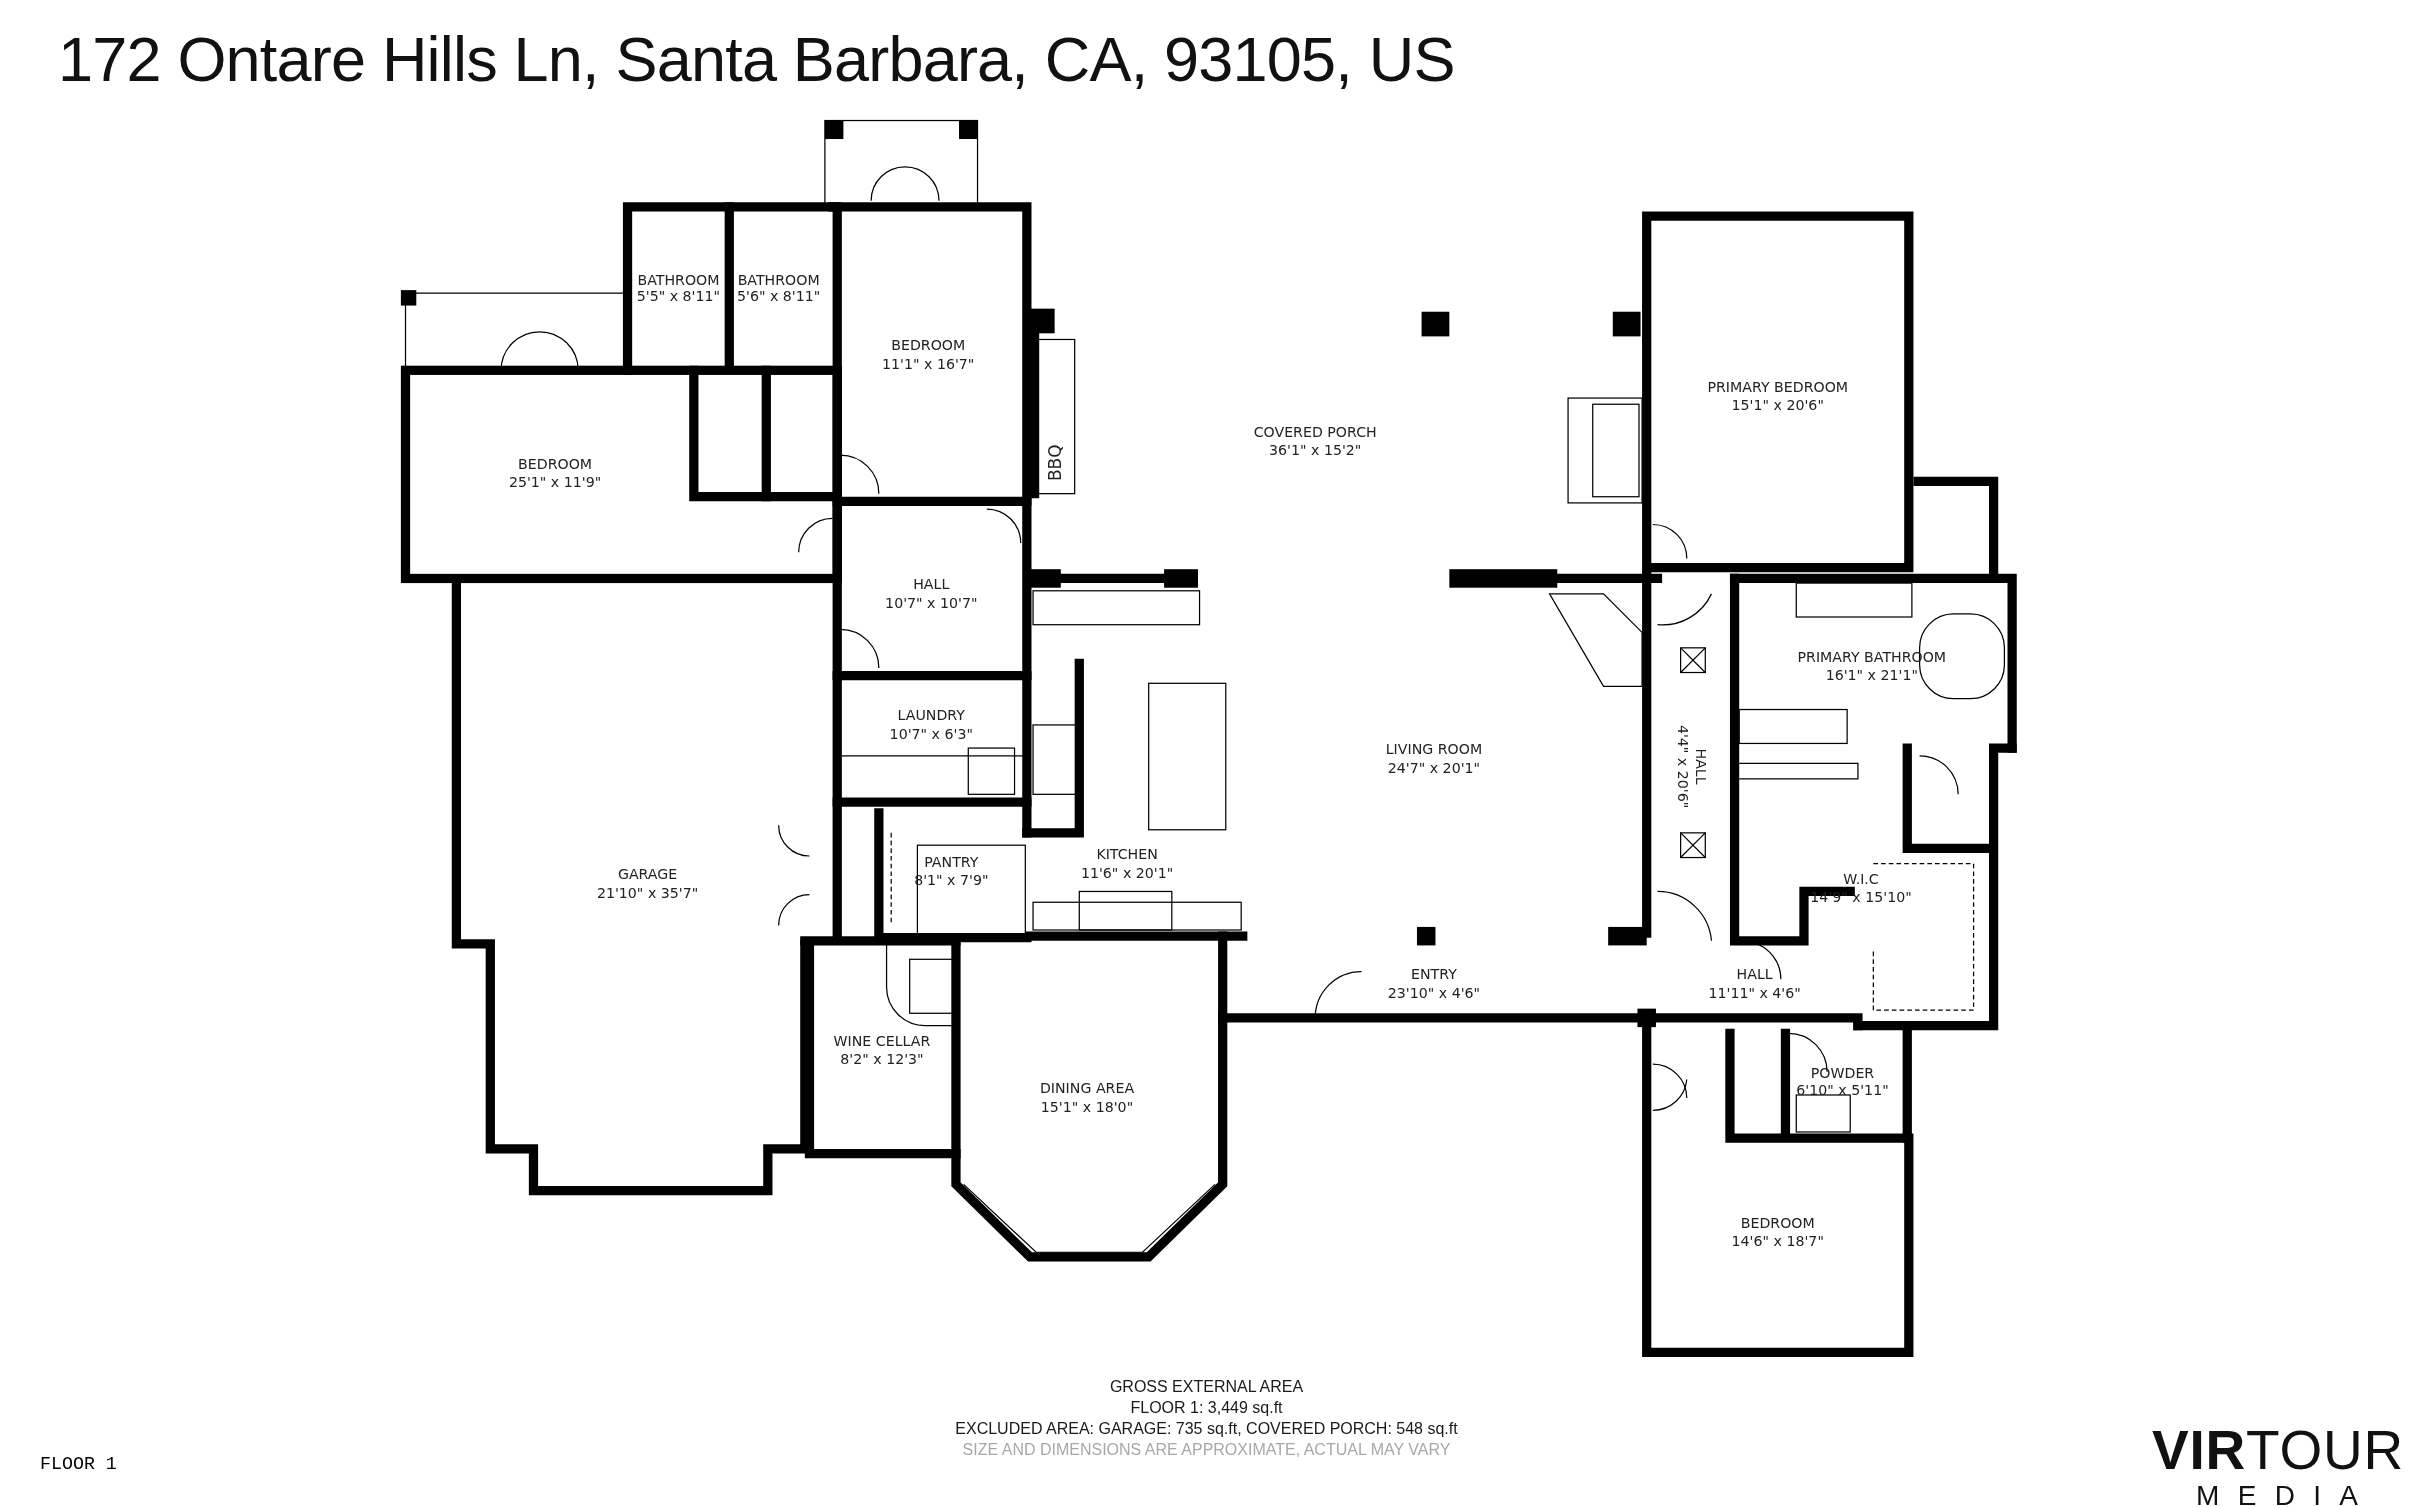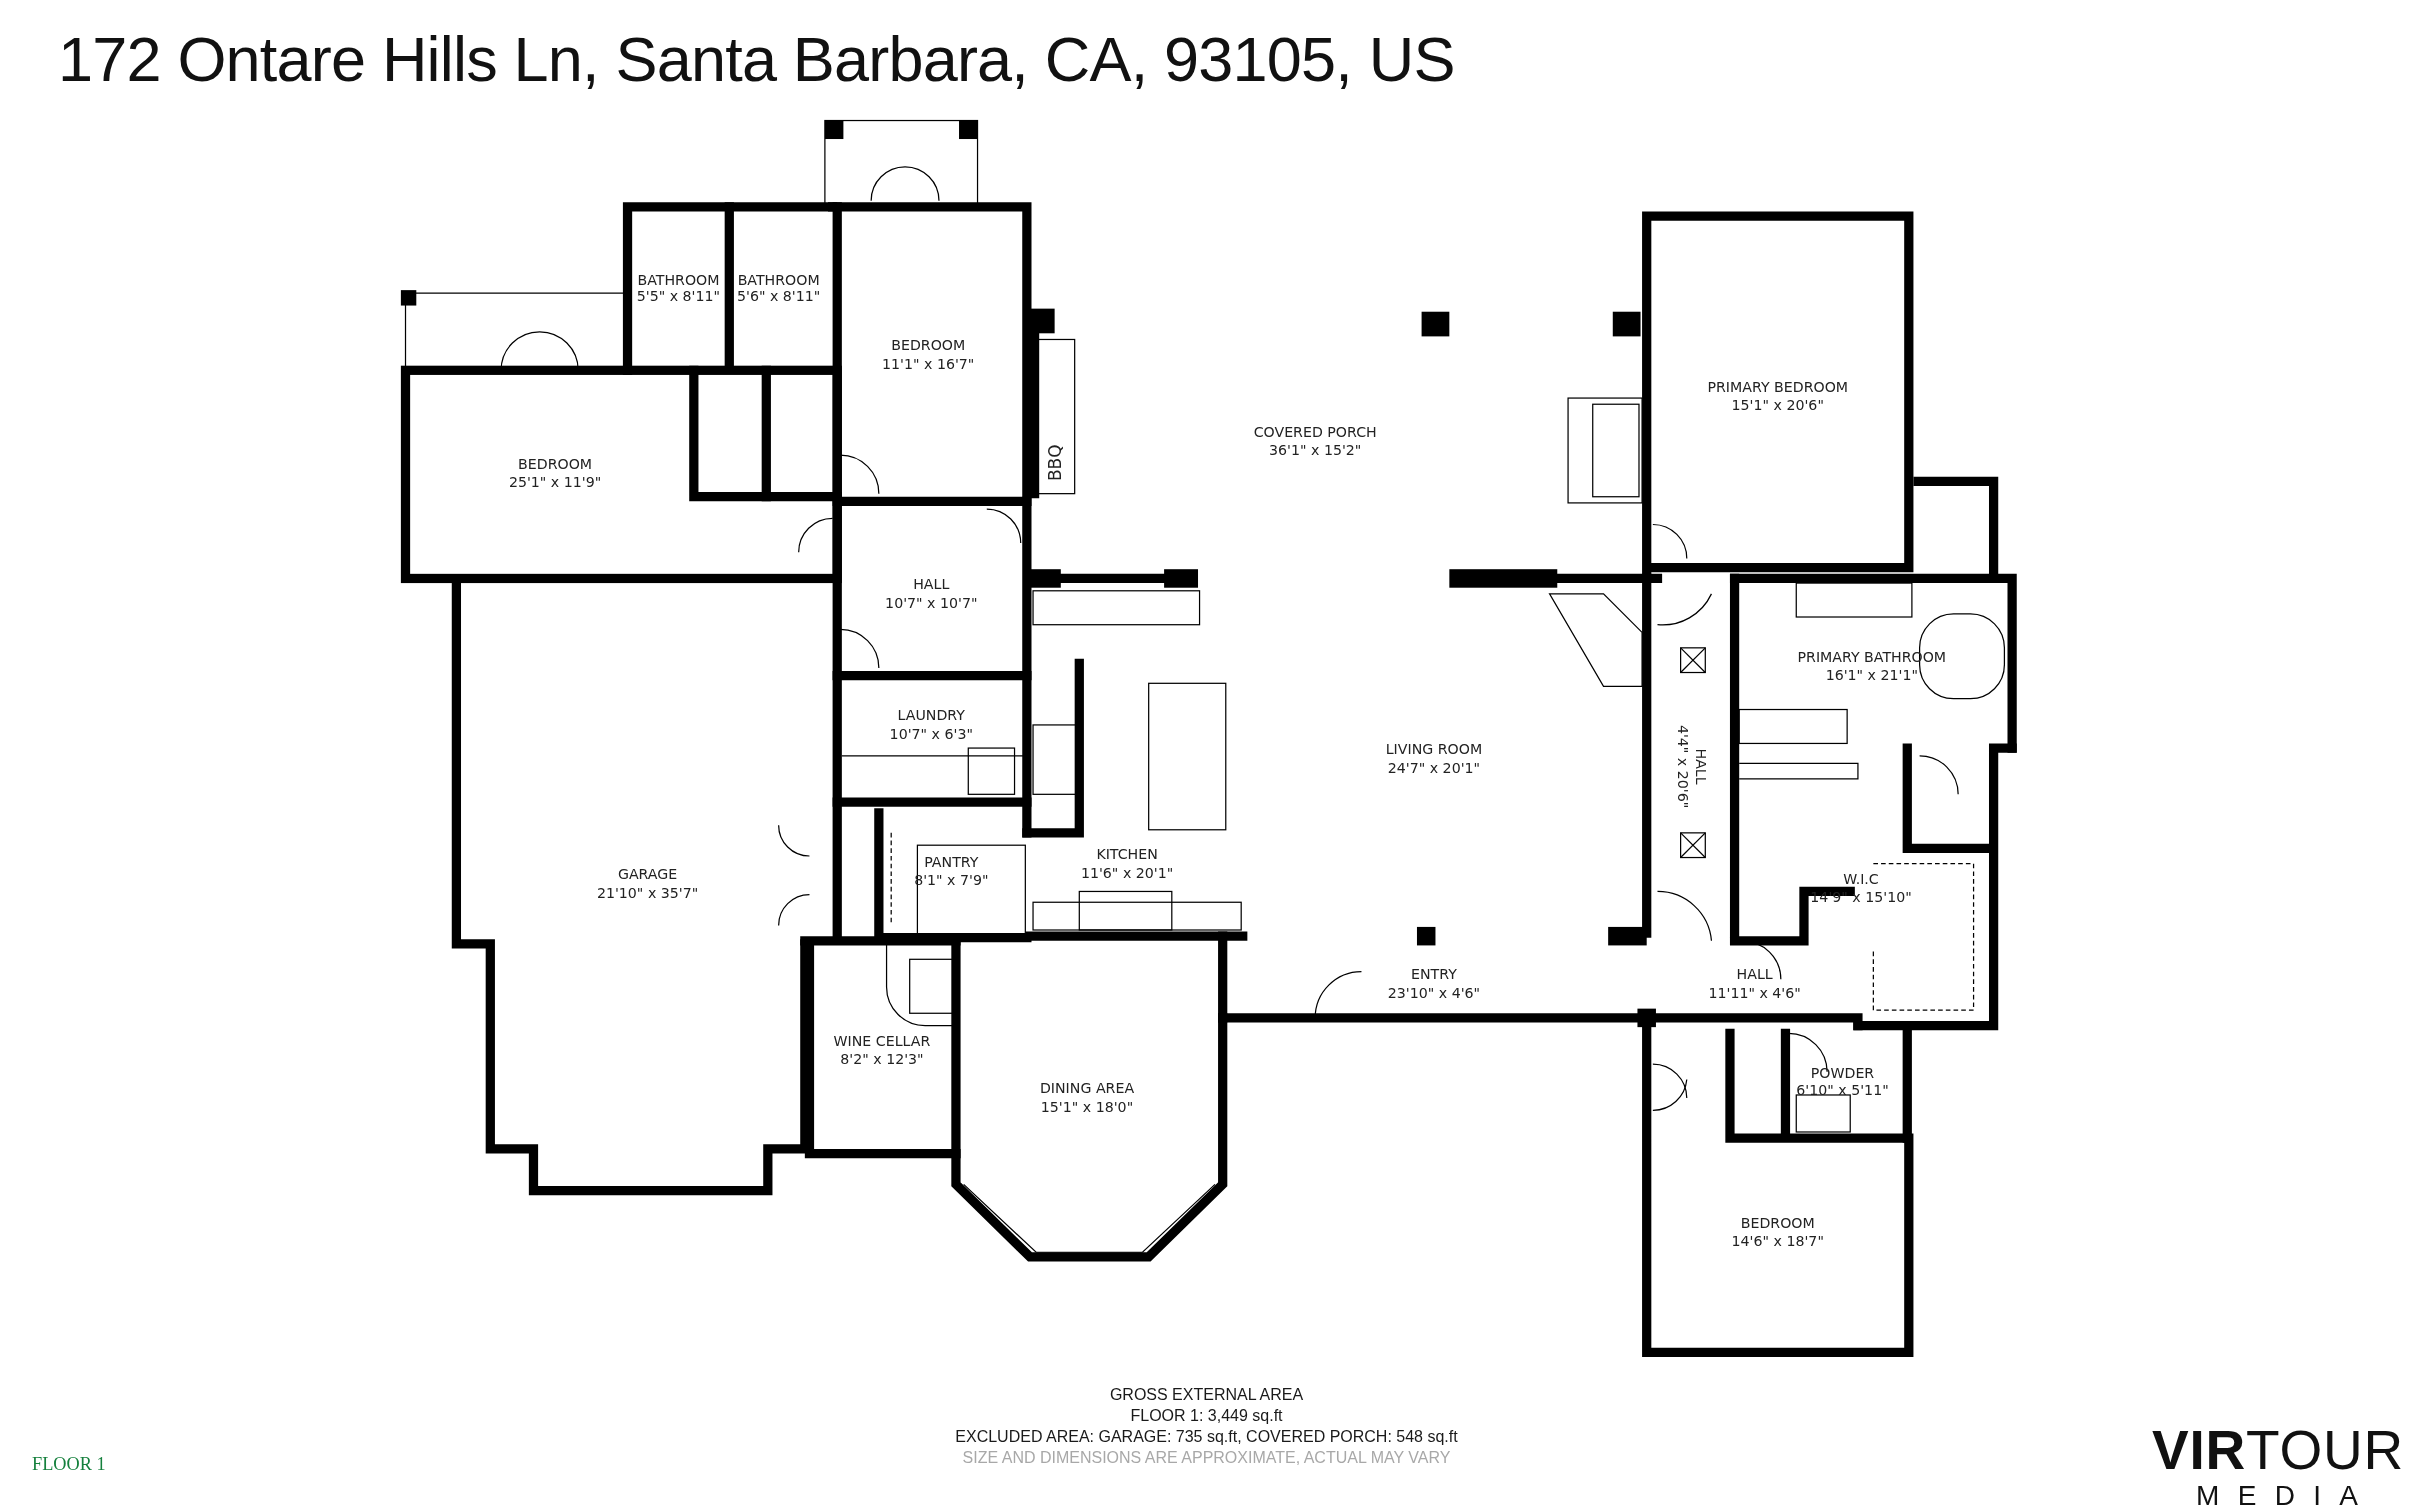--- a/index.html
+++ b/index.html
@@ -1,22 +1,22 @@
 <!DOCTYPE html>
 <html style="font-size:13.3px"><head>
 <meta charset="utf-8">
 <style>
   html, body { margin:0; padding:0; background:#fff; }
   body { width:2413px; height:1508px; position:relative; overflow:hidden; font-family:"DejaVu Sans", sans-serif; }
   .title { position:absolute; left:58px; top:23.4px; font-family:"Liberation Sans", sans-serif; font-size:63px; color:#111; letter-spacing:-0.8px; white-space:nowrap; }
   svg.plan { position:absolute; left:0; top:0; }
   .room-label text { font-family:"DejaVu Sans", sans-serif; font-size:9.2px; fill:#222; text-anchor:middle; }
-  .footer { position:absolute; left:0; width:2413px; top:1376px; text-align:center; font-family:"Liberation Sans", sans-serif; font-size:16px; color:#1a1a1a; line-height:21px;margin-top:8px; }
+  .footer { position:absolute; left:0; width:2413px; top:1376px; text-align:center; font-family:"Liberation Sans", sans-serif; font-size:16px; color:#1a1a1a; line-height:21px; }
   .footer .note { color:#a8a8a8; }
-  .floor-label { position:absolute; left:32px; top:1454px; font-family:Liberation Serif, serif; font-size:18.3px; color:#15803d; }
+  .floor-label { position:absolute; left:40px; top:1454px; font-family:Liberation Mono, monospace; font-size:18.3px; color:#000000; }
   .logo { position:absolute; left:2152px; top:1423px; width:250px; text-align:center; }
   .logo .brand { font-family:"Liberation Sans", sans-serif; font-size:55px; letter-spacing:0.8px; line-height:55px; color:#111; white-space:nowrap; }
   .logo .brand b { font-weight:900;text-align:right; }
   .logo .brand span { font-weight:400; }
   .logo .sub { font-family:"Liberation Sans", sans-serif; font-size:28px; letter-spacing:18.3px; color:#111; margin-top:1.7px; padding-left:18.3px; }
 </style>
 </head>
 <body>
 
 <div class="title">172 Ontare Hills Ln, Santa Barbara, CA, 93105, US</div>

